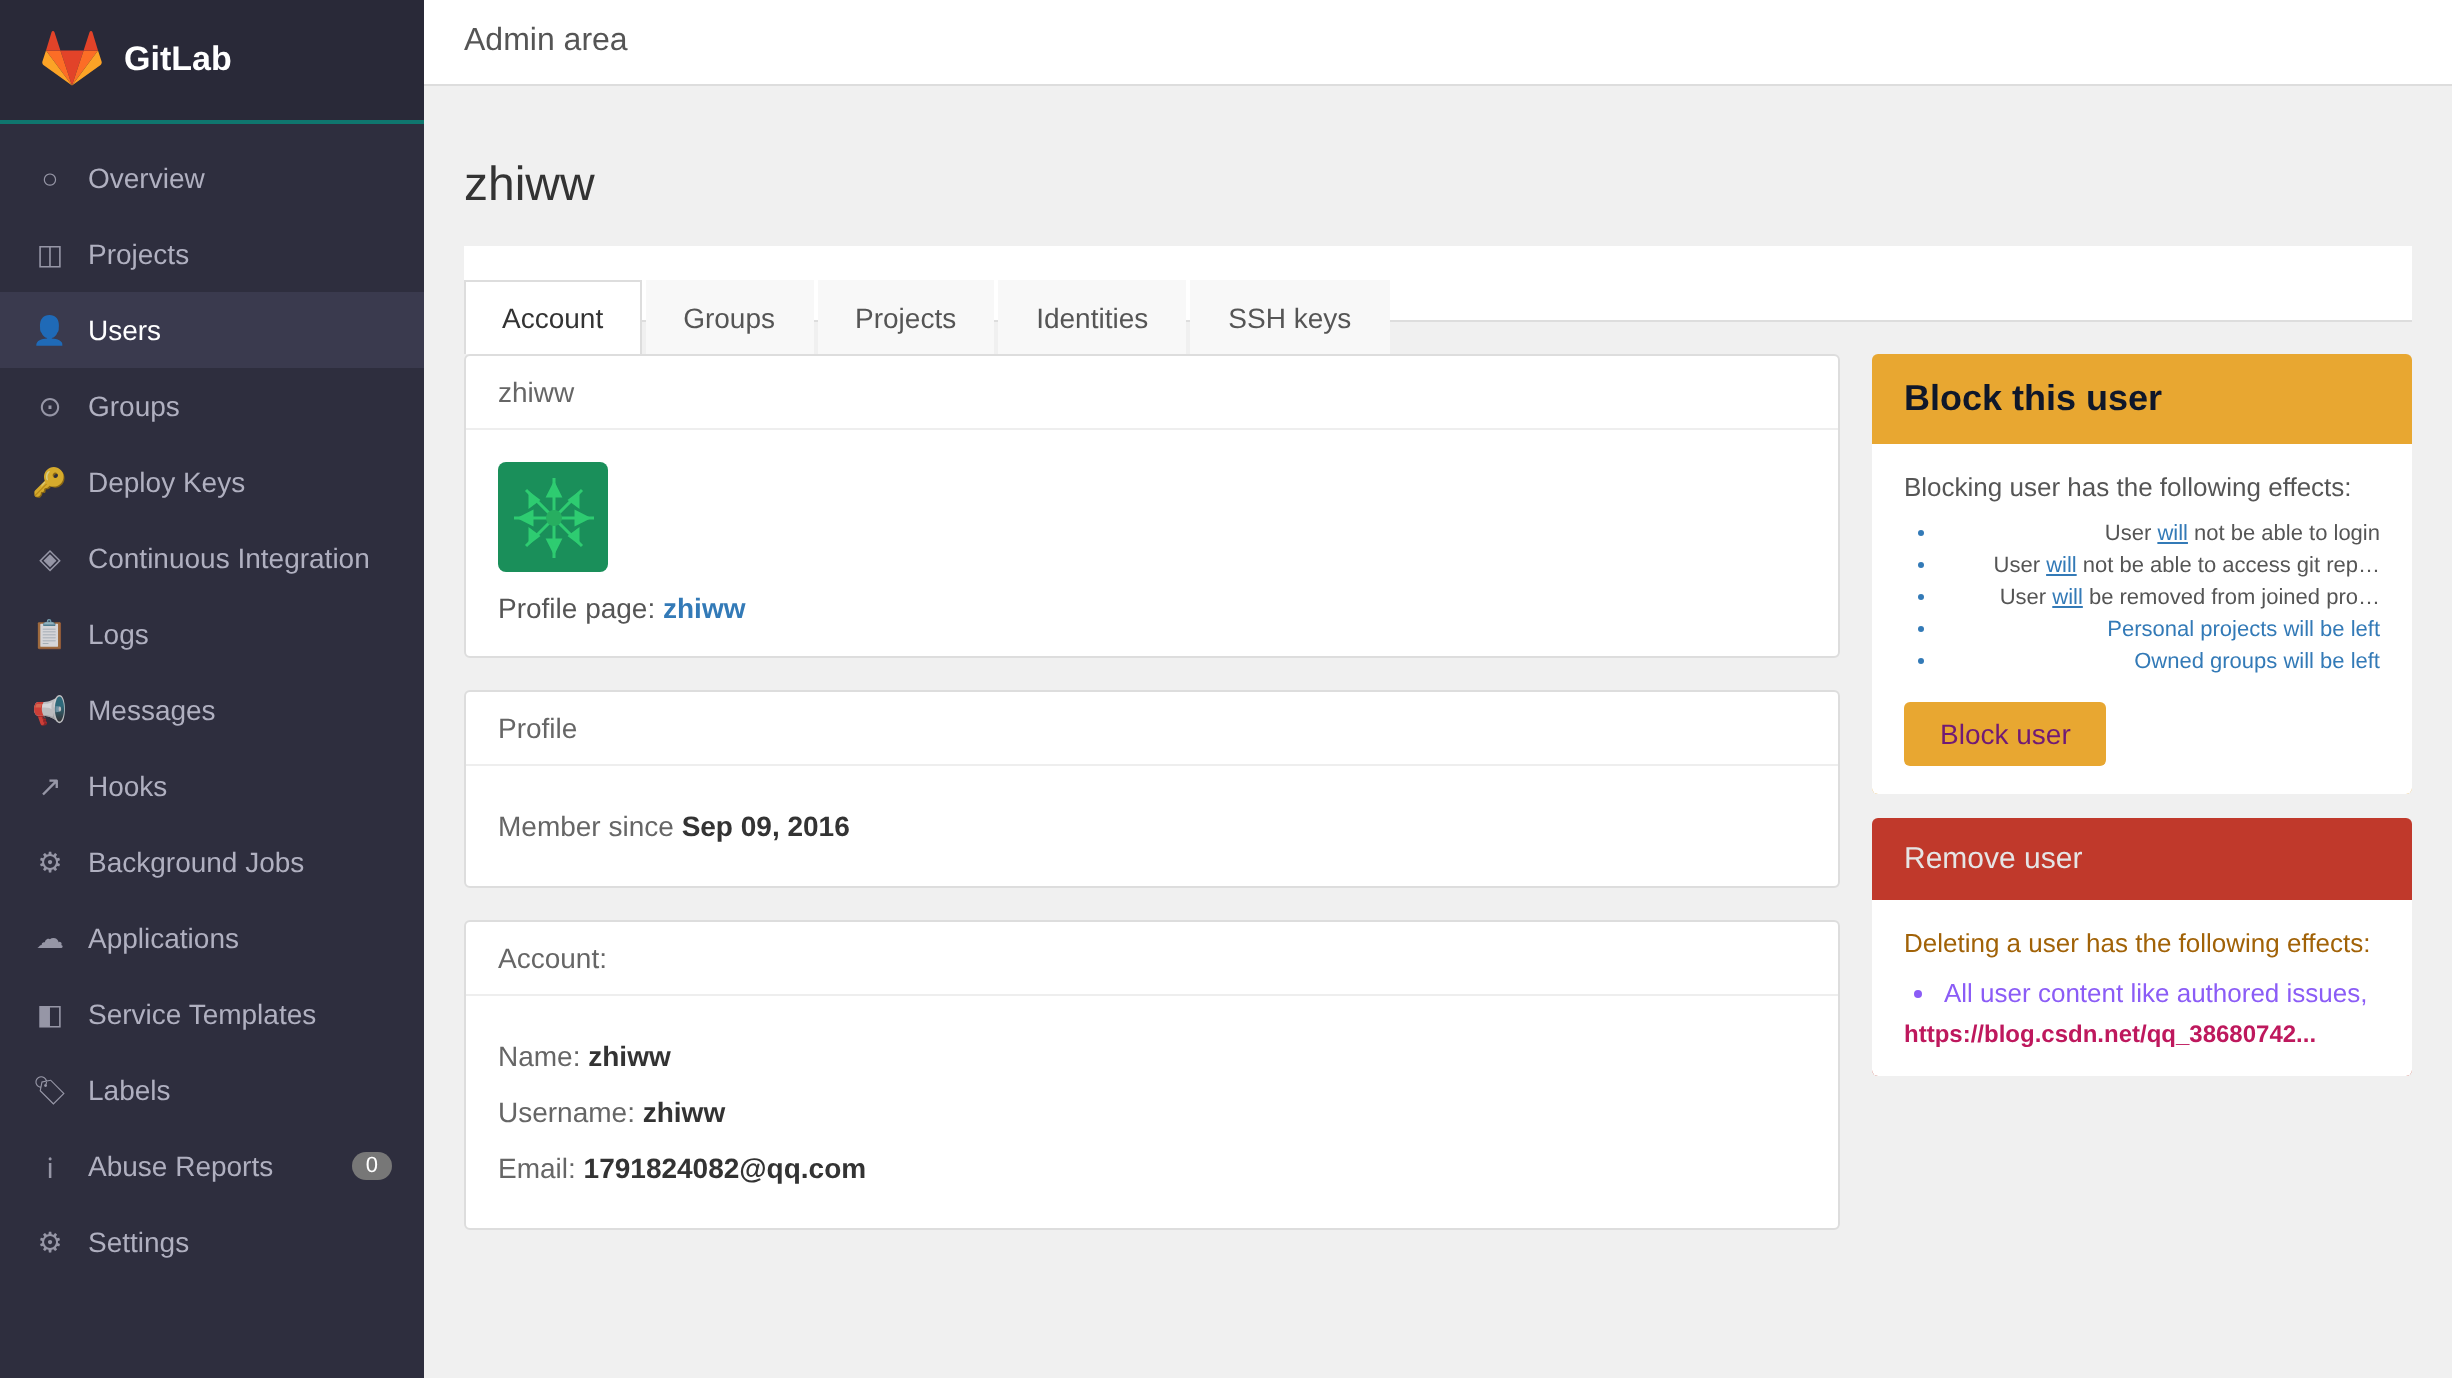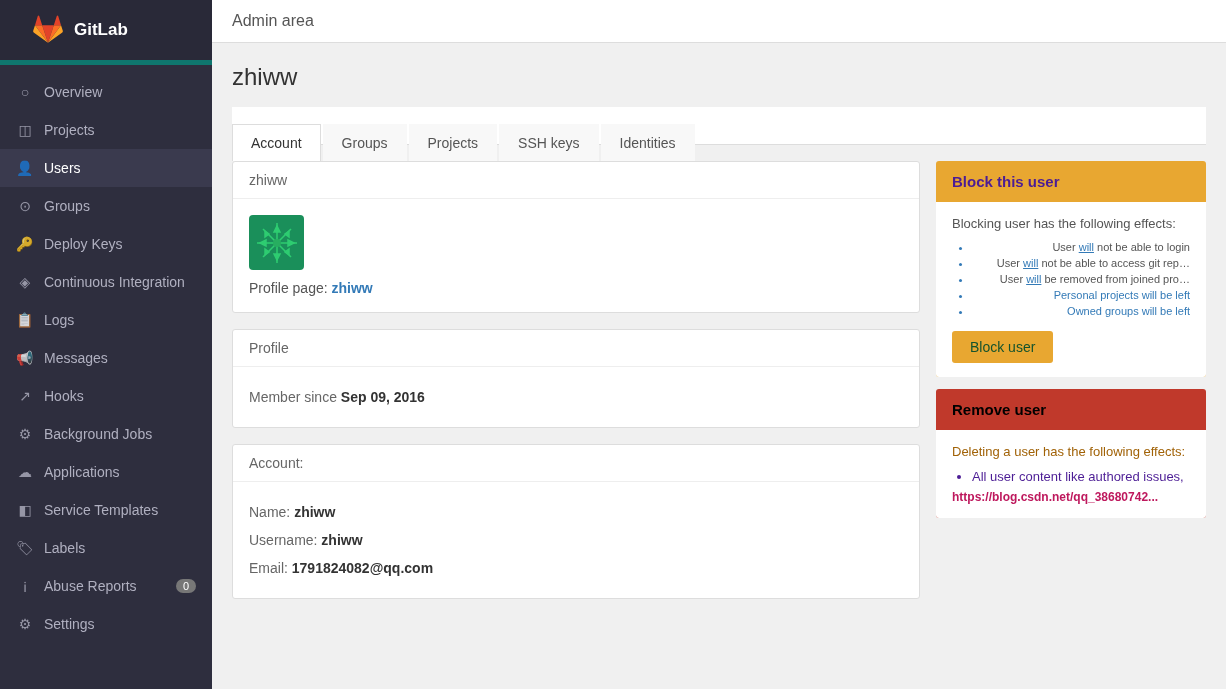--- a/index.html
+++ b/index.html
@@ -12,23 +12,23 @@
       background: #2e2e3e;
       color: #b0b0c0;
       display: flex;
       flex-direction: column;
       height: 100%;
       overflow-y: auto;
     }
     .sidebar-logo {
       display: flex;
       align-items: center;
-      padding: 14px 32px;
+      padding: 14px 20px;
       background: #292938;
-      border-bottom: 5px solid #0f766e;
+      border-bottom: 2px solid #0f766e;
     }
     .sidebar-logo-icon {
       width: 32px;
       height: 32px;
       margin-right: 10px;
     }
     .sidebar-logo-text {
       color: #fff;
       font-size: 17px;
       font-weight: 600;
@@ -69,20 +69,21 @@
       margin-left: auto;
     }
     .badge.zero { background: #777; }
 
     
     .main {
       flex: 1;
       display: flex;
       flex-direction: column;
       overflow: hidden;
+      gap: 16px;
     }
     .top-bar {
       background: #fff;
       border-bottom: 1px solid #ddd;
       padding: 12px 20px;
       font-size: 16px;
       color: #555;
     }
     .content {
       flex: 1;
@@ -189,22 +190,22 @@
 
     
     .block-panel {
       background: #e8a731;
       border-radius: 3px;
       margin-bottom: 12px;
       overflow: hidden;
     }
     .block-panel-header {
       padding: 12px 16px;
-      color: #4c1d95;
-      font-size: 15px;
+      color: #0f172a;
+      font-size: 18px;
       font-weight: 600;
     }
     .block-panel-body {
       background: #fff;
       padding: 14px 16px;
     }
     .block-panel-body p {
       font-size: 13px;
       color: #555;
       margin-bottom: 10px;
@@ -215,58 +216,58 @@
       margin-bottom: 14px;
     }
     .block-panel-body ul li {
       font-size: 11px;
       color: #337ab7;
       margin-bottom: 4px;
       text-align: right;
     }
     .btn-block-user {
       background: #e8a731;
-      color: #14532d;
+      color: #701a75;
       border: none;
       padding: 8px 18px;
       border-radius: 3px;
       cursor: pointer;
       font-size: 14px;
       font-weight: 500;
     }
 
     
     .remove-panel {
       background: #c0392b;
       border-radius: 3px;
       overflow: hidden;
     }
     .remove-panel-header {
       padding: 12px 16px;
-      color: #000000;
+      color: #e5e5e5;
       font-size: 15px;
-      font-weight: 700;
+      font-weight: 400;
     }
     .remove-panel-body {
       background: #fff;
       padding: 14px 16px;
     }
     .remove-panel-body p {
       font-size: 13px;
       color: #a16207;
       margin-bottom: 10px;
     }
     .remove-panel-body ul {
       list-style: disc;
       padding-left: 20px;
       margin-bottom: 6px;
     }
     .remove-panel-body ul li {
       font-size: 13px;
-      color: #4c1d95;
+      color: #8b5cf6;
       margin-bottom: 4px;
     }
     .remove-panel-body .ref-link {
       color: #be185d;
       font-size: 12px;
       word-break: break-all;
       font-weight: bold;
     }
 
     
@@ -364,24 +365,24 @@
       <div class="tab active">
         <span>Account</span>
       </div>
       <div class="tab">
         <span>Groups</span>
       </div>
       <div class="tab">
         <span>Projects</span>
       </div>
       <div class="tab">
+        <span>Identities</span>
+      </div>
+      <div class="tab">
         <span>SSH keys</span>
-      </div>
-      <div class="tab">
-        <span>Identities</span>
       </div>
     </div>
 
     <div class="two-col" style="margin-top:16px;">
 
       <div class="left-col">
 
         <div class="card">
           <div class="card-header">zhiww</div>
           <div class="card-body">

